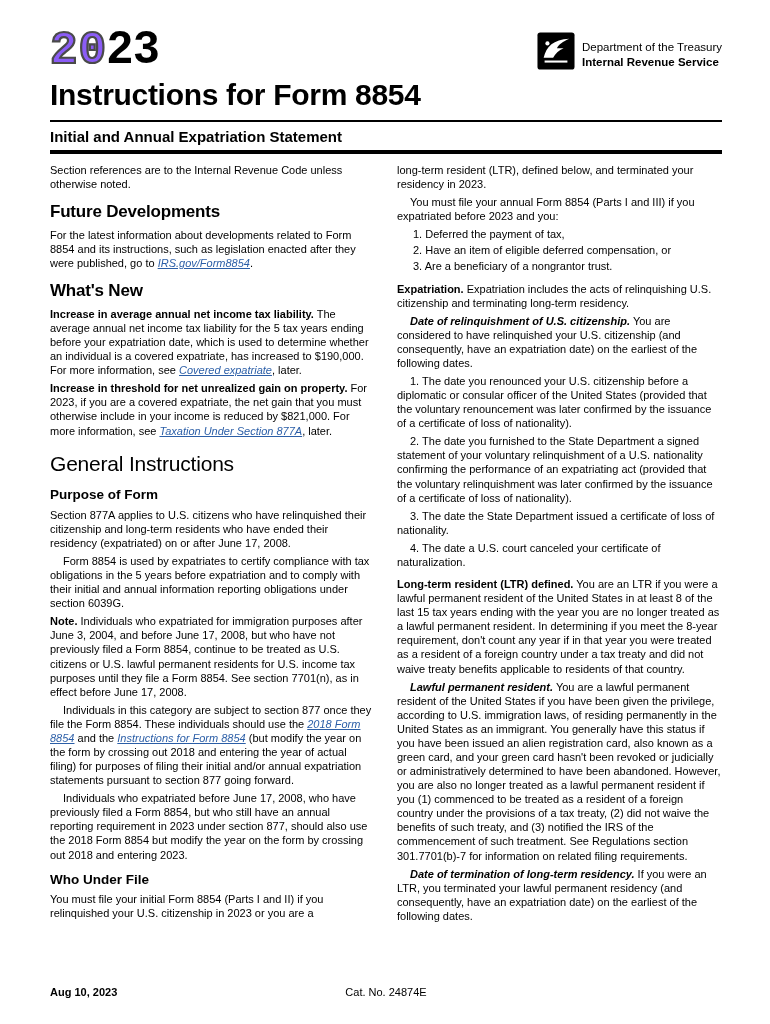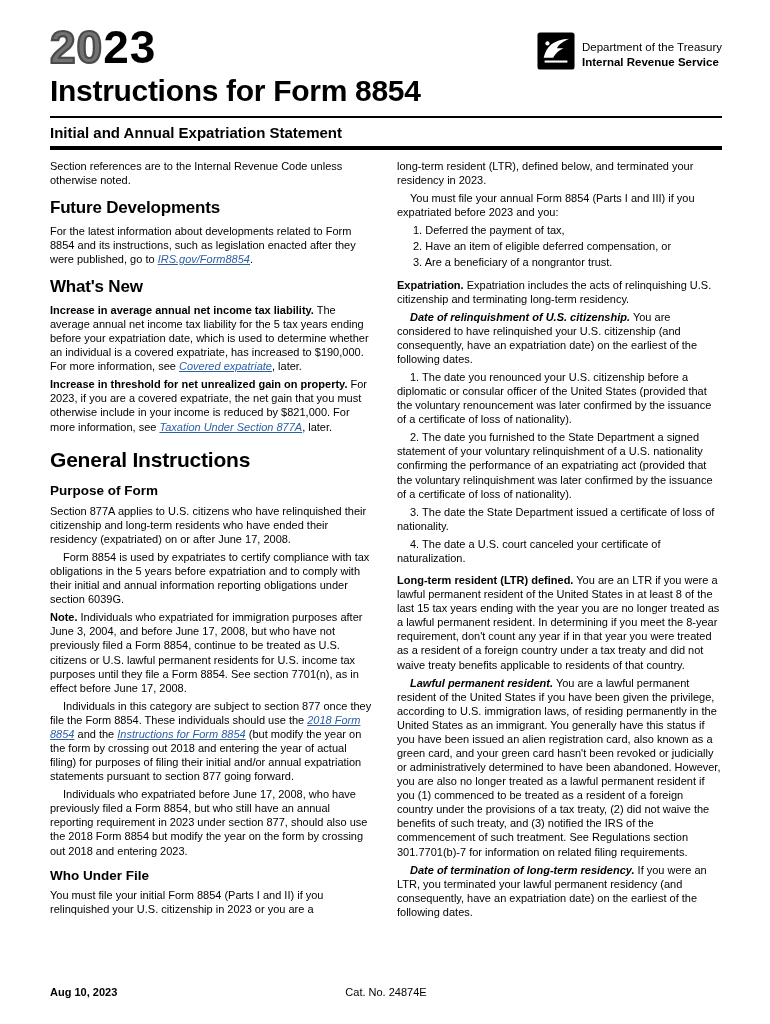--- a/index.html
+++ b/index.html
@@ -7,40 +7,40 @@
   body {
     width: 770px; height: 1024px; position: relative;
     font-family: "Liberation Sans", "DejaVu Sans", sans-serif;
     color: #000;
   }
   .page { position: absolute; inset: 0; padding: 24px 48px 0 50px; overflow: hidden; }
 
   
   .header-top { display: flex; justify-content: space-between; align-items: flex-start; }
   .year { font-size: 46px; font-weight: bold; line-height: 1; letter-spacing: 1px; }
-  .year .outline { color: #737373; -webkit-text-stroke: 2.2px #4a4a4a; }
+  .year .outline { color: #8b5cf6; font-family: Liberation Mono, monospace; -webkit-text-stroke: 2.2px #4a4a4a; }
   .irs-block { display: flex; align-items: flex-end; gap: 7px; margin-top: 8px; margin-left: 48px; }
   .irs-logo svg { display: block; }
   .irs-text { font-size: 11.5px; line-height: 1.3; }
   .irs-text .dept { display: block; }
   .irs-text .svc { display: block; font-weight: bold; }
   .main-title { font-size: 30px; font-weight: bold; margin-top: 4px; letter-spacing: -0.3px; }
   .rule-medium { height: 2px; background: #000; margin: 8px 0 6px; }
   .subtitle { font-size: 15px; font-weight: bold; margin-bottom: 5px; }
   .rule-thick { height: 4px; background: #000; margin-bottom: 9px; }
 
   
   .columns { display: flex; gap: 22px; }
   .col { width: 325px; font-size: 11px; line-height: 1.28; text-align: left; }
   p { margin-bottom: 4px; }
   .indent { text-indent: 13px; }
   .list-item { text-indent: 16px; margin-bottom: 2px; }
   .gap-top { margin-top: 8px; }
   h2.section-h { font-size: 17px; font-weight: bold; margin: 10px 0 5px; letter-spacing: -0.2px; }
-  h1.general-h { font-size: 21px; font-weight: bold; margin: 13px 0 4px; letter-spacing: -0.2px; }
+  h1.general-h { font-size: 21px; font-weight: normal; margin: 13px 0 4px; letter-spacing: -0.2px; }
   h3.sub-h { font-size: 13.5px; font-weight: bold; margin: 9px 0 4px; }
   .lead { font-weight: bold; }
   .lead-i { font-weight: bold; font-style: italic; }
   a.doclink { color: #2b5ea7; font-style: italic; text-decoration: underline; cursor: pointer; }
 
   
   .footer { position: absolute; left: 50px; right: 48px; bottom: 26px; font-size: 11px; }
   .footer-left { font-weight: bold; }
   .footer-center { position: absolute; left: 50%; transform: translateX(-50%); top: 0; }
 </style>

